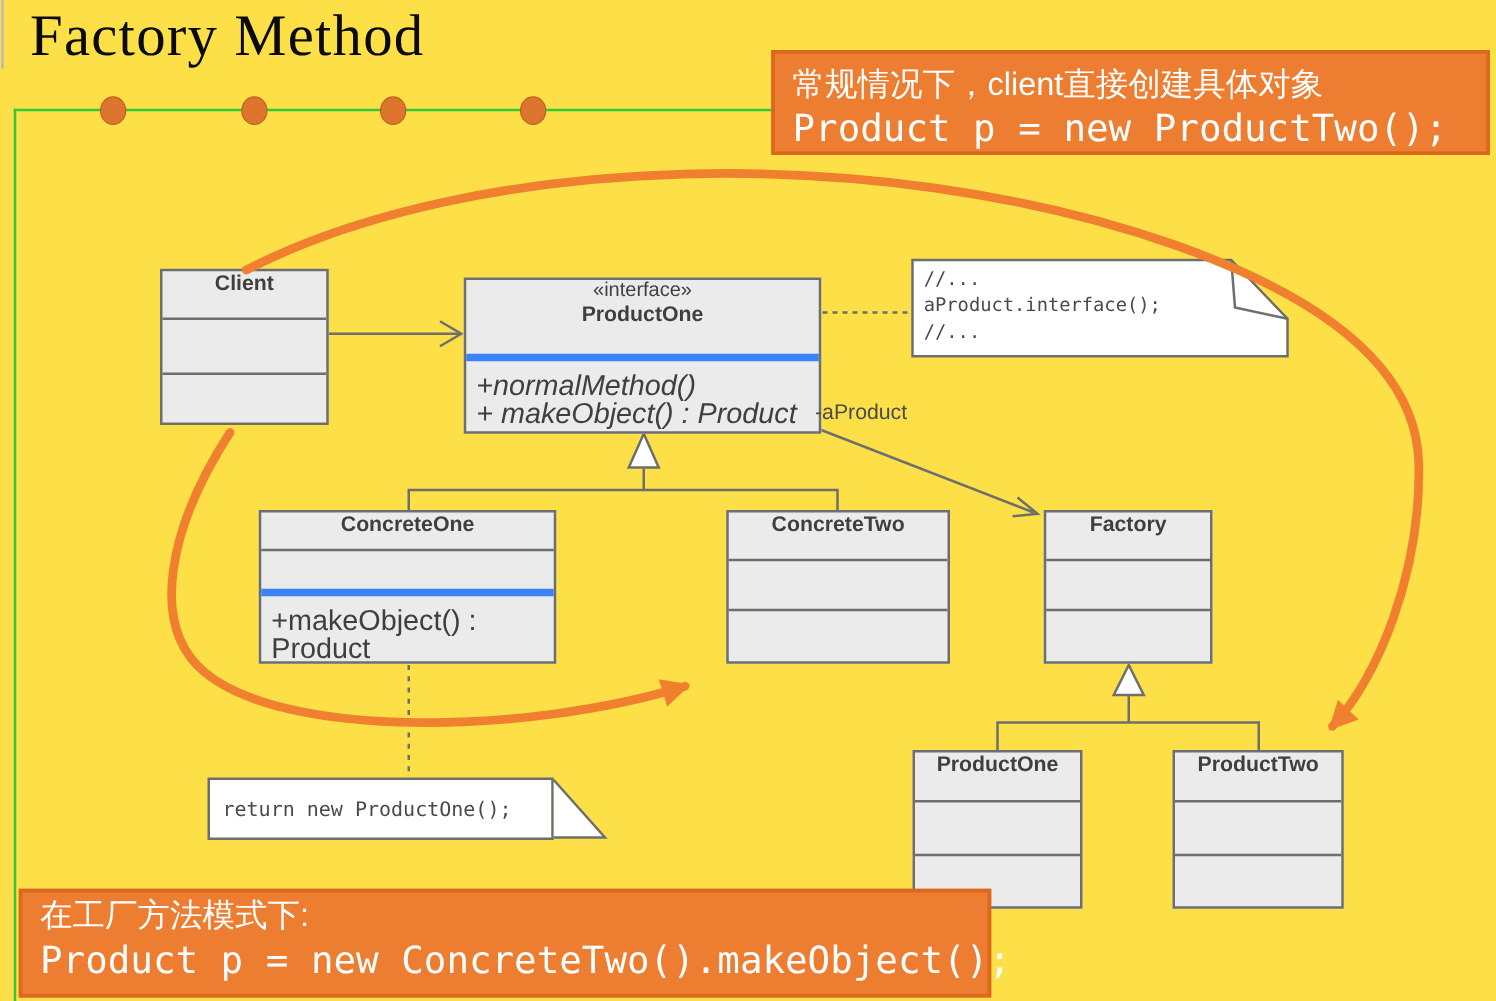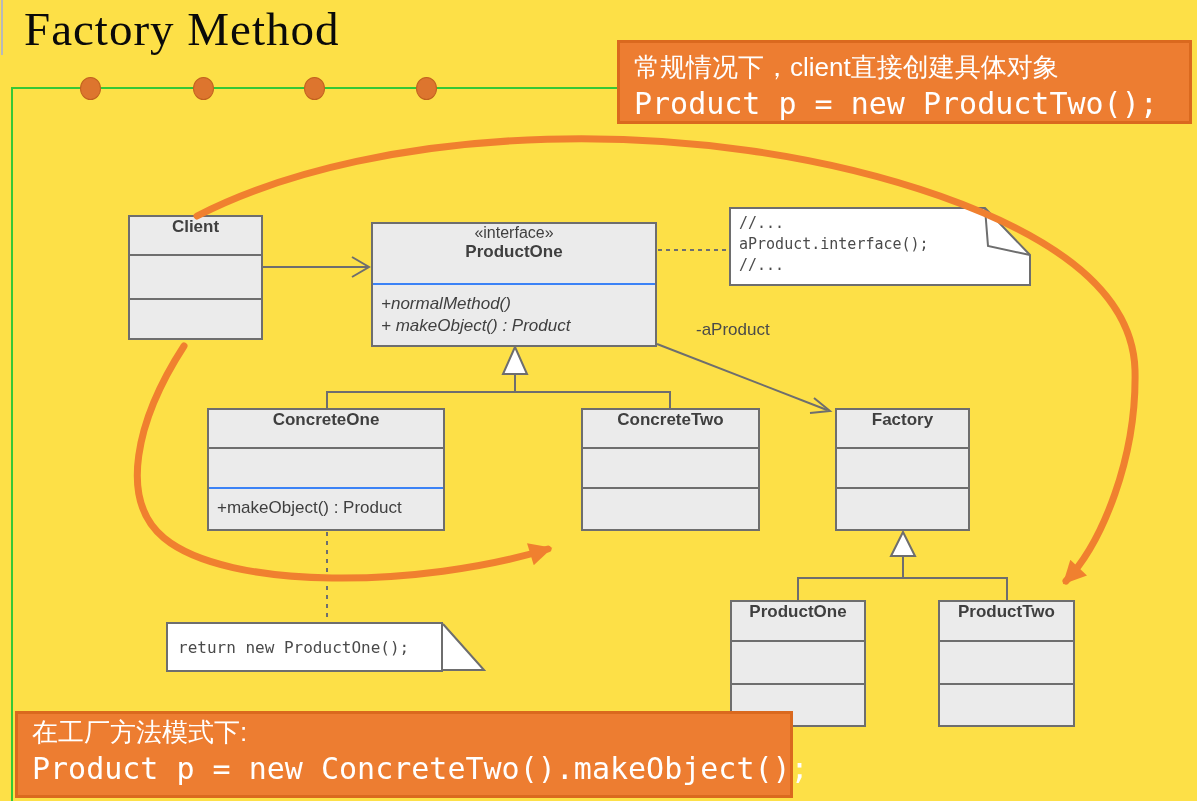--- a/index.html
+++ b/index.html
@@ -39,22 +39,22 @@
     position:absolute; background:#ebebeb; border:2px solid #6e6e6e;
     display:flex; flex-direction:column; z-index:2;
   }
   .uml .hdr {
     display:flex; flex-direction:column; align-items:center; justify-content:flex-start;
     font-weight:bold; color:#3f3f3f; font-size:17px;
   }
   .uml .hdr .stereo { font-weight:normal; font-size:16px; color:#3f3f3f; }
   .uml .comp { border-top:2px solid #6e6e6e; }
   .uml .methods {
-    border-top:2px solid #3b82f6; padding:8px 8px 0 8px;
-    font-size:17px; color:#3f3f3f; line-height:22px;
+    border-top:6px solid #3b82f6; padding:8px 8px 0 8px;
+    font-size:23px; color:#3f3f3f; line-height:22px;
   }
   .uml .methods.it { font-style:italic; }
   
   .note-text {
     position:absolute; font-family:"DejaVu Sans Mono", monospace;
     font-size:15px; color:#4a4a4a; line-height:21px; z-index:3; white-space:pre;
   }
   .assoc-label { position:absolute; font-size:17px; color:#4a4a4a; z-index:3; }
   svg.layer { position:absolute; left:0; top:0; z-index:4; pointer-events:none; }
   svg.under { z-index:1; }
@@ -138,21 +138,21 @@
   </div>
 
   <div class="uml" style="left:938px;top:600px;width:137px;height:127px">
     <div class="hdr" style="height:38px">
         <span>ProductTwo</span>
       </div>
     <div class="comp" style="height:43px"></div>
     <div class="comp" style="flex:1"></div>
   </div>
 
-  <div class="assoc-label" style="left:696px;top:320px">-aProduct</div>
+  <div class="assoc-label" style="left:652px;top:320px">-aProduct</div>
 
   <div class="note-text" style="left:739px;top:213px"><span>//...</span><br><span>aProduct.interface();</span><br><span>//...</span></div>
 
   <div class="note-text" style="left:178px;top:637px;font-size:16px">return new ProductOne();</div>
 
   <svg class="layer under" width="1197" height="801" viewBox="0 0 1197 801">
 
     <g stroke="#6e6e6e" stroke-width="2" fill="#ffffff">
       <path d="M730,208 L985,208 L1030,255 L1030,285 L730,285 Z"></path>
       <path fill="none" d="M985,208 L988,246 L1030,255"></path>

